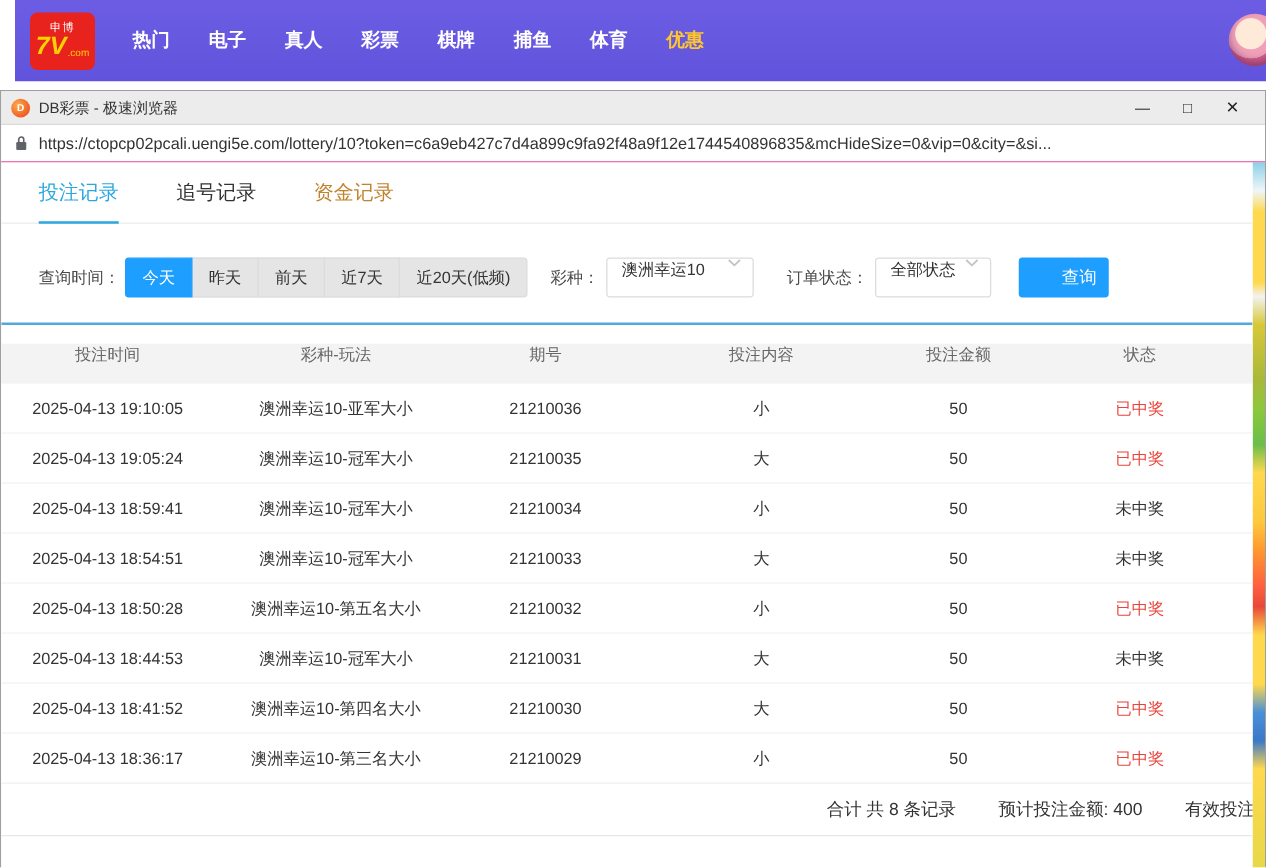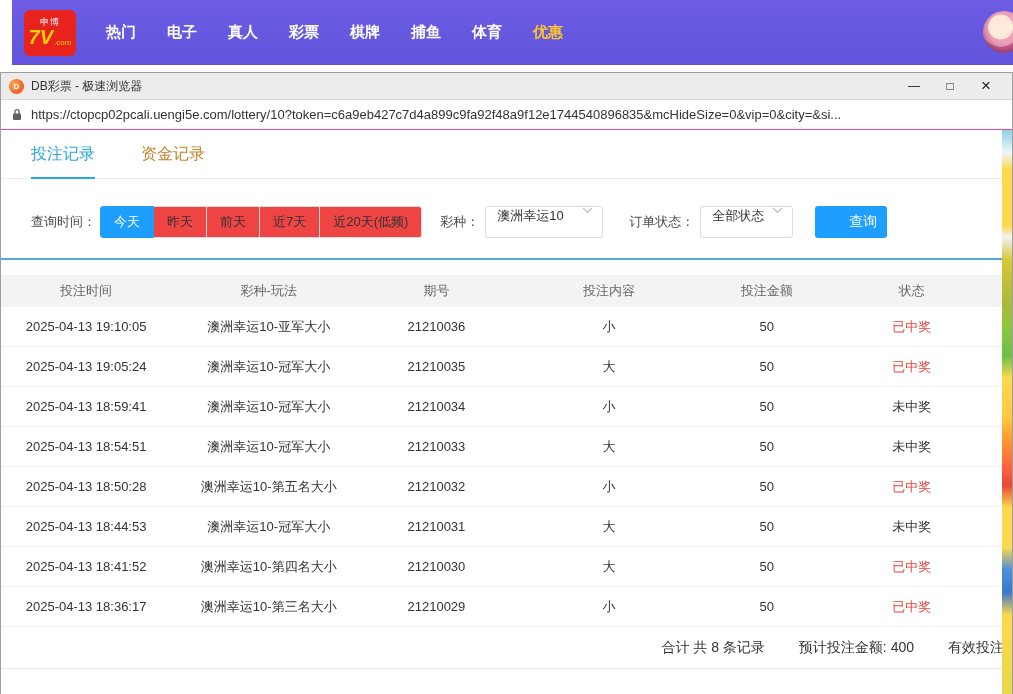--- a/index.html
+++ b/index.html
@@ -57,36 +57,36 @@
   
   .tabs-row { display:flex; gap:46px; padding:0 30px; height:49px; align-items:stretch; border-bottom:1px solid #ececec; }
   .tab { font-size:16px; color:#333; display:flex; align-items:center; cursor:pointer; position:relative; }
   .tab.active { color:#2aa7de; }
   .tab.active::after { content:''; position:absolute; left:0; right:0; bottom:-1px; height:2px; background:#2aa7de; }
 
   
   .filter-row { display:flex; align-items:center; padding:27px 30px 20px 30px; border-bottom:2px solid #54a8e0; }
   .filter-label { font-size:13px; color:#4a4a4a; white-space:nowrap; }
   .btn-group { display:flex; margin-left:4px; }
-  .time-btn { height:32px; padding:0 13px; background:#ef4444; border:1px solid #dcdcdc; font-size:13px; color:#333;
+  .time-btn { height:32px; padding:0 13px; background:#e5e5e5; border:1px solid #dcdcdc; font-size:13px; color:#333;
     margin-left:-1px; cursor:pointer; font-family:inherit; white-space:nowrap; }
   .time-btn:first-child { border-radius:3px 0 0 3px; margin-left:0; }
   .time-btn:last-child { border-radius:0 3px 3px 0; }
   .time-btn.active { background:#1e9fff; border-color:#1e9fff; color:#fff; position:relative; z-index:1;font-family:Liberation Serif, serif; }
   .ml1 { margin-left:18px; } .ml2 { margin-left:26px; }
   .select-box { height:32px; border:1px solid #dcdcdc; border-radius:3px; background:#fff; display:flex; align-items:flex-start;
     justify-content:space-between; padding:0 9px 0 11px; font-size:13px; color:#333; margin-left:6px; cursor:pointer; }
   .select-box.wide { min-width:118px; }
   .select-box.narrow { min-width:88px; }
   .chevron { display:flex; margin-left:8px; }
   .query-btn { margin-left:22px; width:72px; height:32px; background:#1e9fff; color:#fff; border:none; border-radius:3px;
     font-size:14px; cursor:pointer; font-family:inherit;padding-left:24px; }
 
   
-  .table-header { display:flex; height:32px; align-items:center; background:#f3f3f3; margin-top:15px; }
+  .table-header { display:flex; height:32px; background:#f3f3f3; margin-top:15px; }
   .cell { text-align:center; font-size:13px; color:#333; overflow:hidden; white-space:nowrap; }
   .table-header .cell { color:#666; }
   .col0{width:17%} .col1{width:19.5%} .col2{width:14%} .col3{width:20.5%} .col4{width:11%} .col5{width:18%}
   .trow { display:flex; height:40px; align-items:center; border-bottom:1px solid #efefef; background:#fff; }
   .cell.won { color:#e8463c; }
   .cell.lost { color:#333; }
 
   
   .summary-row { display:flex; justify-content:flex-end; align-items:center; height:42px; gap:34px;
     font-size:14px; color:#333; border-bottom:1px solid #e8e8e8; white-space:nowrap; }
@@ -135,20 +135,21 @@
         </svg>
     </span>
     <span class="url-text">https://ctopcp02pcali.uengi5e.com/lottery/10?token=c6a9eb427c7d4a899c9fa92f48a9f12e1744540896835&amp;mcHideSize=0&amp;vip=0&amp;city=&amp;si...</span>
   </div>
 
   <div class="viewport">
     <div class="records-panel">
 
       <div class="tabs-row">
           <div class="tab active">投注记录</div>
+          <div class="tab">追号记录</div>
           <div class="tab" style="color: rgb(192, 131, 46);">资金记录</div>
         </div>
 
       <div class="filter-row">
         <span class="filter-label">查询时间：</span>
         <div class="btn-group">
             <button class="time-btn active">今天</button>
             <button class="time-btn">昨天</button>
             <button class="time-btn">前天</button>
             <button class="time-btn">近7天</button>

